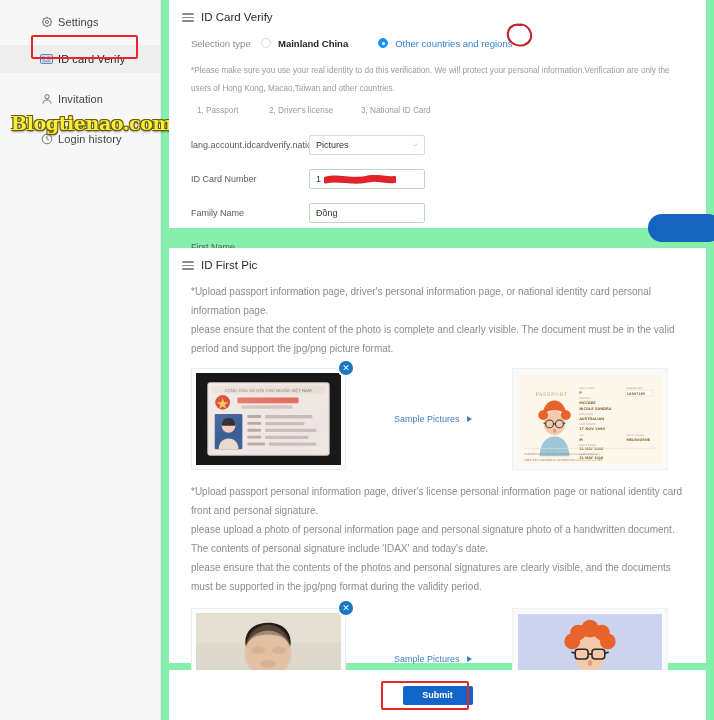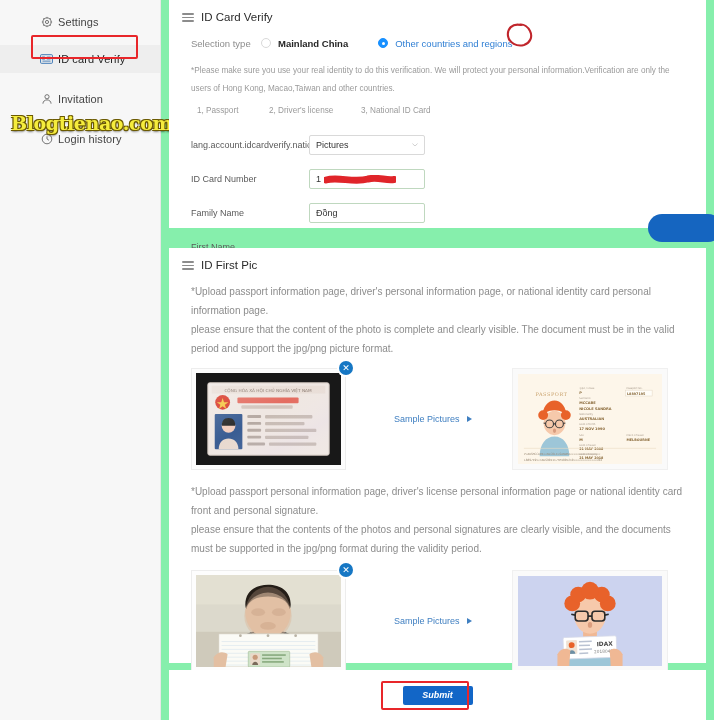--- a/index.html
+++ b/index.html
@@ -258,21 +258,20 @@
     padding: 5px;
     flex: none;
   }
   .sample-inner { width:100%; height:100%; overflow:hidden; }
 
   
   #submit-wrap {
     position: relative;
     display: flex; align-items: center; justify-content: center;
     height: 50px;
-    font-style: italic;
   }
   #submit-btn {
     width: 70px; height: 19px;
     background: #1266c7;
     border-radius: 2px;
     color: #fff;
     font-size: 9px;
     display: flex; align-items: center; justify-content: center;
     font-weight: bold;
   }
@@ -519,20 +518,21 @@
               </g>
               <line x1="6" y1="76" x2="140" y2="76" stroke="#eadcc4" stroke-width=".6"></line>
               <text x="6" y="83" font-size="3" fill="#9a8a76" font-family="DejaVu Sans Mono, monospace">P&lt;AUSMCCABE&lt;&lt;NICOLE&lt;SANDRA&lt;&lt;&lt;&lt;&lt;&lt;&lt;&lt;&lt;&lt;&lt;&lt;&lt;&lt;&lt;&lt;&lt;</text>
               <text x="6" y="89" font-size="3" fill="#9a8a76" font-family="DejaVu Sans Mono, monospace">L8897195&lt;1AUS9011175M1805210&lt;&lt;&lt;&lt;&lt;&lt;&lt;&lt;&lt;&lt;&lt;&lt;&lt;&lt;04</text>
             </svg>
           </div>
         </div>
       </div>
 
       <div class="p-note" style="margin-top:12px">*Upload passport personal information page, driver's license personal information page or national identity card front and personal signature.</div>
+      <div class="p-note" style="margin-top:0">please upload a photo of personal information page and personal signature photo of a handwritten document. The contents of personal signature include 'IDAX' and today's date.</div>
       <div class="p-note" style="margin-top:0">please ensure that the contents of the photos and personal signatures are clearly visible, and the documents must be supported in the jpg/png format during the validity period.</div>
 
       <div class="upload-row" style="margin-top:12px">
         <div class="thumb-box">
           <div class="thumb-inner">
             <svg viewBox="0 0 147 94" width="100%" height="100%" preserveAspectRatio="none">
               <rect width="147" height="94" fill="#dcd9cc"></rect>
               <rect x="0" y="0" width="147" height="30" fill="#e3e0d2"></rect>
               <rect x="0" y="58" width="147" height="36" fill="#cfcabb"></rect>
 

